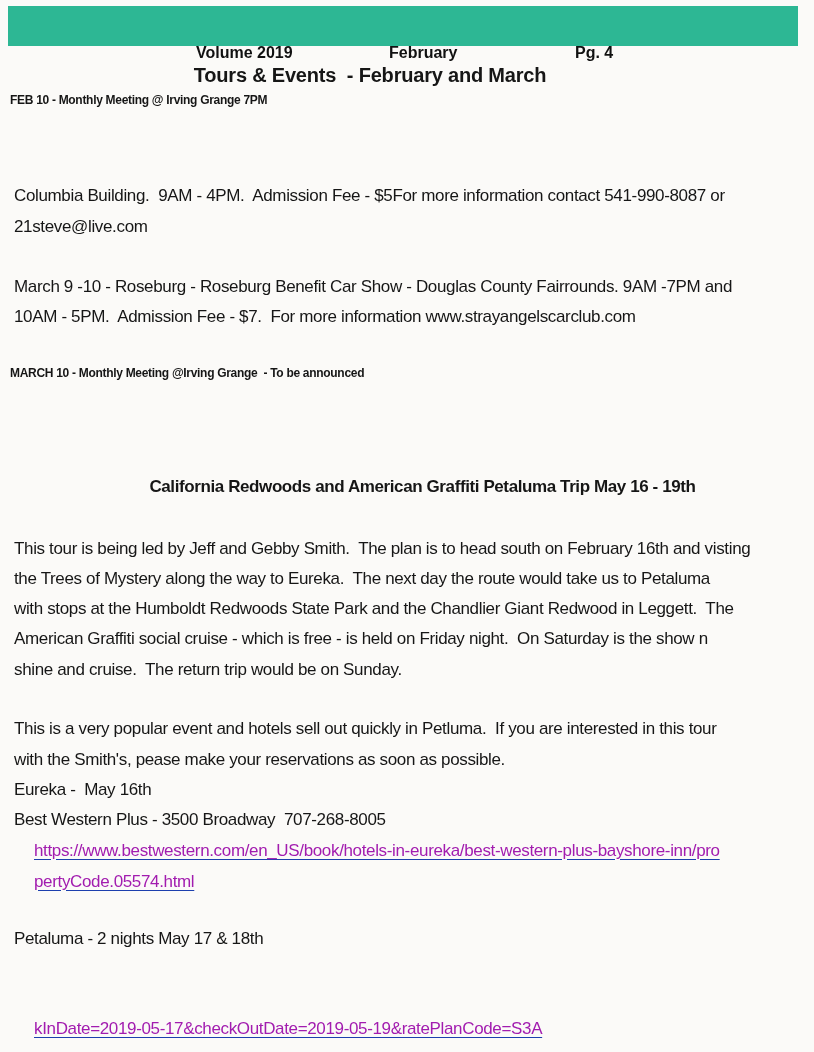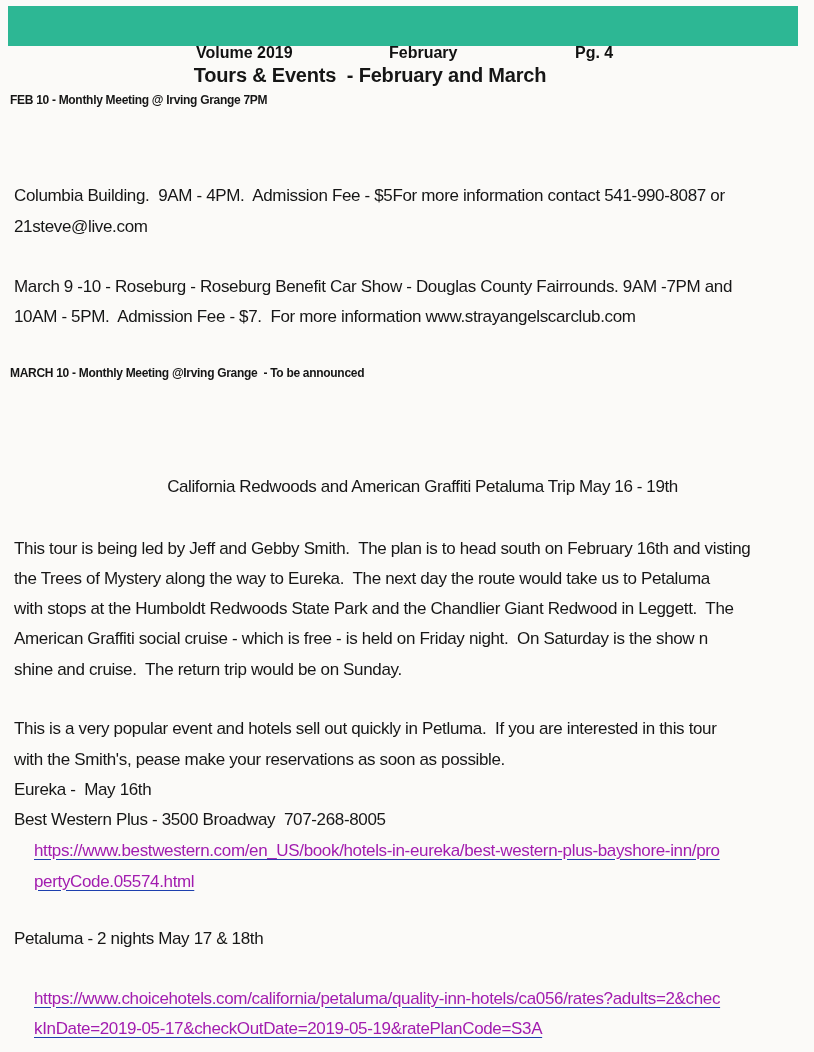--- a/index.html
+++ b/index.html
@@ -28,21 +28,21 @@
     font-size:17px;letter-spacing:-0.35px;
     white-space:pre;line-height:1.25;
   }
   .h-small{
     left:0;width:740px;text-align:center;
     font-weight:bold;font-size:20px;letter-spacing:-0.2px;
   }
   .h-event{left:10px;font-weight:bold;font-size:12px;letter-spacing:-0.3px;}
   .h-title{
     left:0;width:814px;text-align:center;padding-left:31px;box-sizing:border-box;
-    font-weight:normal;font-size:17px;letter-spacing:-0.4px;
+    font-weight:bold;font-size:17px;letter-spacing:-0.4px;
   }
   .link{
     color:#a21caf;
     text-decoration:underline;
     text-decoration-color:#1c3fae;
     text-underline-offset:3px;
     cursor:pointer;
     margin-left:20px;
   }
 </style>
@@ -79,16 +79,15 @@
   <div class="line" style="top:718px">This is a very popular event and hotels sell out quickly in Petluma.  If you are interested in this tour</div>
   <div class="line" style="top:749px">with the Smith's, pease make your reservations as soon as possible.</div>
   <div class="line" style="top:779px">Eureka -  May 16th</div>
   <div class="line" style="top:809px">Best Western Plus - 3500 Broadway  707-268-8005</div>
 
   <a class="line link" style="top:840px">https://www.bestwestern.com/en_US/book/hotels-in-eureka/best-western-plus-bayshore-inn/pro</a>
   <a class="line link" style="top:871px">pertyCode.05574.html</a>
 
   <div class="line" style="top:928px">Petaluma - 2 nights May 17 &amp; 18th</div>
 
-  <a class="line link" style="top:988px">https://www.choicehotels.com/california/petaluma/quality-inn-hotels/ca056/rates?adults=2&amp;chec</a>
   <a class="line link" style="top:1018px">kInDate=2019-05-17&amp;checkOutDate=2019-05-19&amp;ratePlanCode=S3A</a>
 
 </div>
 
 </body></html>

